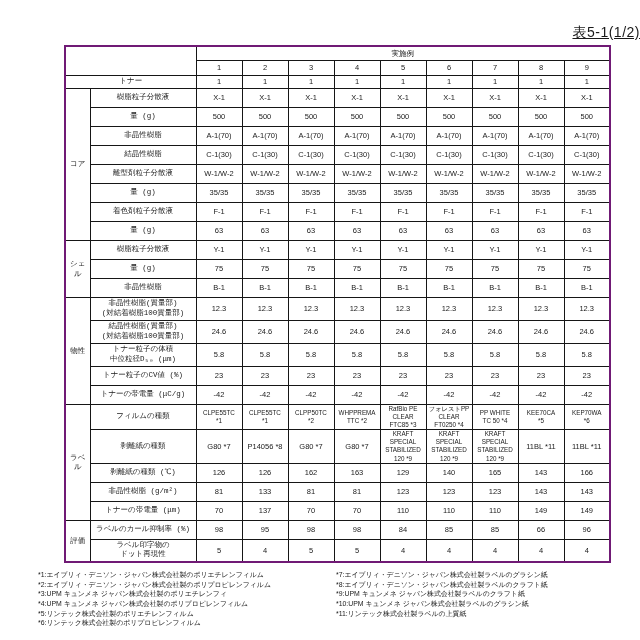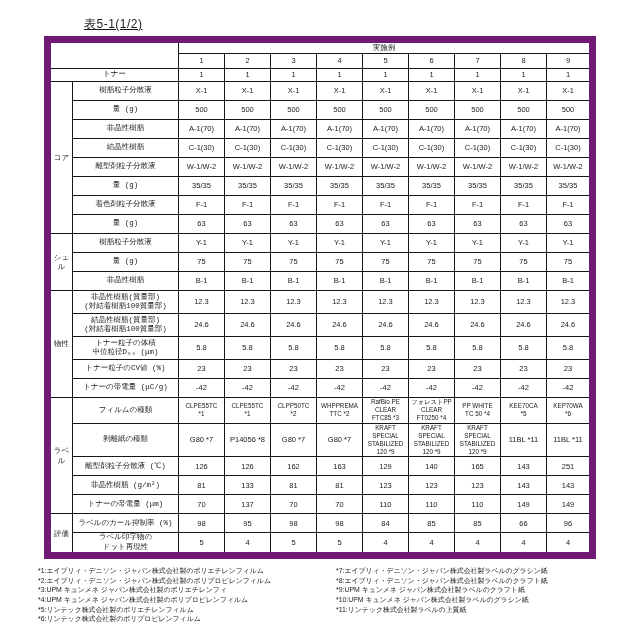--- a/index.html
+++ b/index.html
@@ -1,19 +1,19 @@
 <!DOCTYPE html>
 <html><head>
 <meta charset="utf-8">
 <style>
   html,body{margin:0;padding:0;background:#ffffff;width:640px;height:640px;overflow:hidden;}
   body{font-family:"Liberation Sans","DejaVu Sans",sans-serif;color:#1a1a1a;}
   .page{padding-top:8px;}
-  .title{margin:8px 0 3px 84px;font-size:12px;letter-spacing:.5px;text-decoration:underline;}
-  table.ptable{border-collapse:collapse;table-layout:fixed;margin-left:44px;border:7px solid #701a75;}
+  .title{margin:16px 0 3px 84px;font-size:14px;letter-spacing:.5px;text-decoration:underline;text-align:right;}
+  table.ptable{border-collapse:collapse;table-layout:fixed;margin-left:64px;border:2px solid #701a75;}
   table.ptable td,table.ptable th{border:1px solid #161616;padding:0 1px;text-align:center;vertical-align:middle;
       font-size:7.5px;line-height:1.25;font-weight:normal;white-space:pre-line;overflow:hidden;}
   col.c-group{width:25px;} col.c-label{width:106px;} col.c-data{width:46px;}
   tr.h14{height:14px;} tr.h15{height:15px;} tr.h13{height:13px;} tr.h19{height:19px;} tr.h23{height:23px;}
   td.sepb,th.sepb{border-bottom:2px solid #161616;}
   td.dstart,th.dstart{border-left:2px solid #161616;}
   td.glabel{font-size:8px;padding:0;}
   td.rlabel{font-size:7px;font-family:Liberation Mono, monospace;}
   td.val{font-size:7.5px;}
   td.val.multi{font-size:6.3px;line-height:1.3;}
@@ -306,30 +306,30 @@
 STABILIZED
 120 *9</td>
           <td class="val multi">KRAFT
 SPECIAL
 STABILIZED
 120 *9</td>
           <td class="val">11BL *11</td>
           <td class="val">11BL *11</td>
         </tr>
         <tr class="h19">
-          <td class="rlabel">離型剤粒子分散液 (℃)</td>
+          <td class="rlabel">剥離紙の種類 (℃)</td>
           <td class="val dstart">126</td>
           <td class="val">126</td>
           <td class="val">162</td>
           <td class="val">163</td>
           <td class="val">129</td>
           <td class="val">140</td>
           <td class="val">165</td>
           <td class="val">143</td>
-          <td class="val">251</td>
+          <td class="val">166</td>
         </tr>
         <tr class="h19">
           <td class="rlabel">非晶性樹脂 (g/m²)</td>
           <td class="val dstart">81</td>
           <td class="val">133</td>
           <td class="val">81</td>
           <td class="val">81</td>
           <td class="val">123</td>
           <td class="val">123</td>
           <td class="val">123</td>

